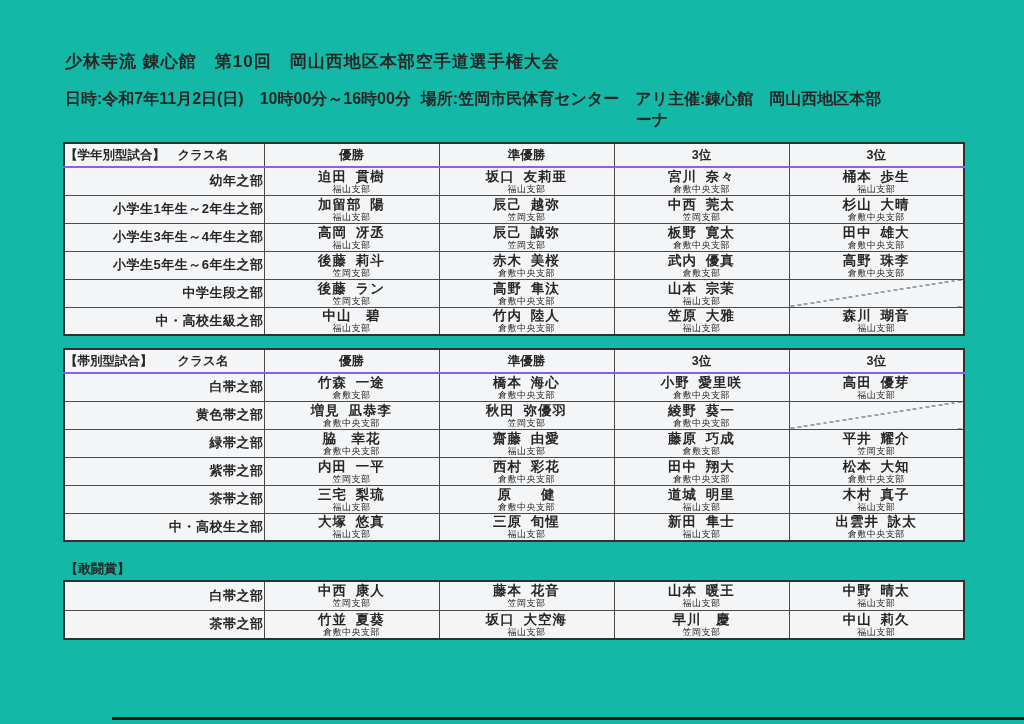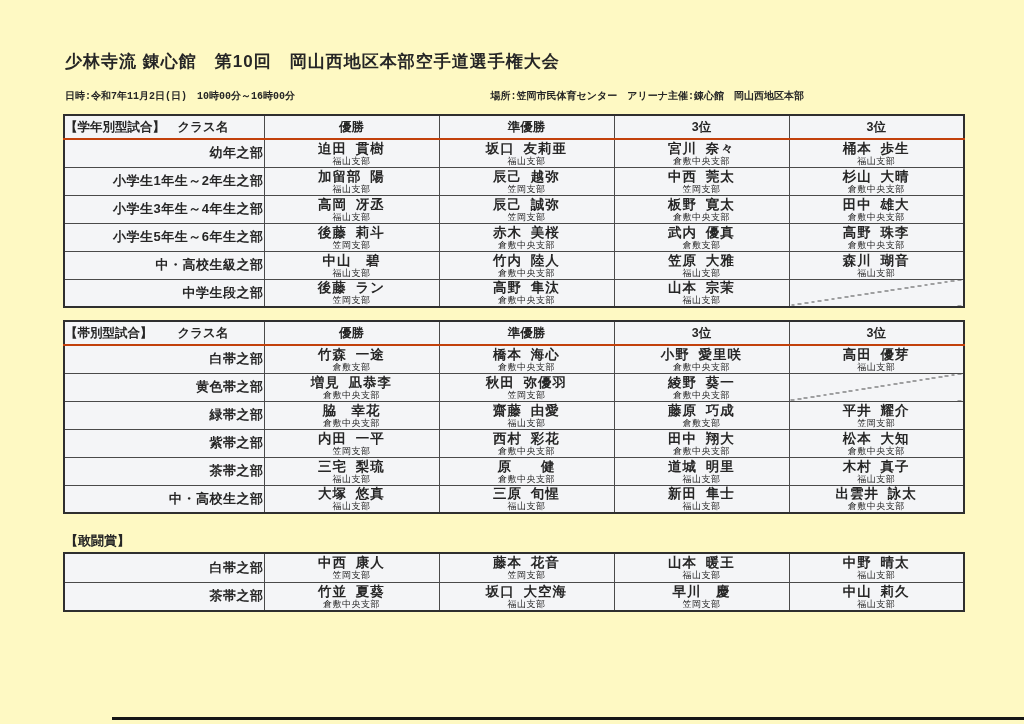--- a/index.html
+++ b/index.html
@@ -3,32 +3,32 @@
 <meta charset="utf-8">
 <style>
   html,body{margin:0;padding:0;}
   body{
     width:1024px;height:724px;
     background:#eef0f2;
     font-family:"Liberation Sans","DejaVu Sans",sans-serif;
     color:#262626;
     overflow:hidden;
   }
-  .sheet{position:relative;width:1024px;height:724px;background:#fef9c3;}
+  .sheet{position:relative;width:1024px;height:724px;background:#14b8a6;}
   .content{position:absolute;left:63px;top:50px;width:900px;}
 
   .doc-title{font-size:17px;font-weight:bold;letter-spacing:1px;margin:0 0 7px 2px;}
-  .info-line{display:flex;font-size:10px;font-weight:bold;margin:16px 0 11px 2px;font-family:Liberation Mono, monospace;}
+  .info-line{display:flex;font-size:16px;font-weight:bold;margin:16px 0 11px 2px;}
   .i-datetime{width:350px;}
   .i-venue{width:253px;text-align:right;}
 
   table.results{border-collapse:collapse;table-layout:fixed;background:#f4f5f7;}
   table.results{width:900px;border:2px solid #2f2f2f;}
   table.results td,table.results th{border:1px solid #4a4a4a;padding:0;vertical-align:middle;overflow:hidden;}
-  table.results thead th{height:22px;font-size:12.5px;font-weight:bold;border-bottom:2px solid #c2410c;}
+  table.results thead th{height:22px;font-size:12.5px;font-weight:bold;border-bottom:2px solid #8b5cf6;}
   th.class-head{text-align:left;padding-left:6px;}
   table.results tbody tr{height:28px;}
   td.cls{text-align:right;padding-left:6px;font-size:13px;font-weight:bold;letter-spacing:0.5px;}
   td.w{text-align:center;}
   .nm{font-size:13.5px;font-weight:bold;line-height:15px;letter-spacing:1px;word-spacing:4px;}
   .br{font-size:9px;line-height:10px;letter-spacing:0.5px;}
   td.diag{background:linear-gradient(to bottom right,transparent 49.5%,#4a4a4a 49.5%,#4a4a4a 50.6%,transparent 50.6%);}
 
   .tbl-grade{margin-bottom:12px;}
   .section-label{font-size:13px;font-weight:bold;margin:18px 0 2px 2px;}
@@ -140,53 +140,53 @@
           <td class="w">
               <div class="nm">武内 優真</div>
               <div class="br">倉敷支部</div>
             </td>
           <td class="w">
               <div class="nm">高野 珠李</div>
               <div class="br">倉敷中央支部</div>
             </td>
         </tr>
         <tr>
+          <td class="cls">中学生段之部</td>
+          <td class="w">
+              <div class="nm">後藤 ラン</div>
+              <div class="br">笠岡支部</div>
+            </td>
+          <td class="w">
+              <div class="nm">高野 隼汰</div>
+              <div class="br">倉敷中央支部</div>
+            </td>
+          <td class="w">
+              <div class="nm">山本 宗茉</div>
+              <div class="br">福山支部</div>
+            </td>
+          <td class="w diag"></td>
+        </tr>
+        <tr>
           <td class="cls">中・高校生級之部</td>
           <td class="w">
               <div class="nm">中山　碧</div>
               <div class="br">福山支部</div>
             </td>
           <td class="w">
               <div class="nm">竹内 陸人</div>
               <div class="br">倉敷中央支部</div>
             </td>
           <td class="w">
               <div class="nm">笠原 大雅</div>
               <div class="br">福山支部</div>
             </td>
           <td class="w">
               <div class="nm">森川 瑚音</div>
               <div class="br">福山支部</div>
             </td>
-        </tr>
-        <tr>
-          <td class="cls">中学生段之部</td>
-          <td class="w">
-              <div class="nm">後藤 ラン</div>
-              <div class="br">笠岡支部</div>
-            </td>
-          <td class="w">
-              <div class="nm">高野 隼汰</div>
-              <div class="br">倉敷中央支部</div>
-            </td>
-          <td class="w">
-              <div class="nm">山本 宗茉</div>
-              <div class="br">福山支部</div>
-            </td>
-          <td class="w diag"></td>
         </tr>
       </tbody>
     </table>
 
     <table class="results tbl-belt">
       <colgroup>
           <col style="width:200px">
           <col style="width:175px">
           <col style="width:175px">
           <col style="width:175px">

